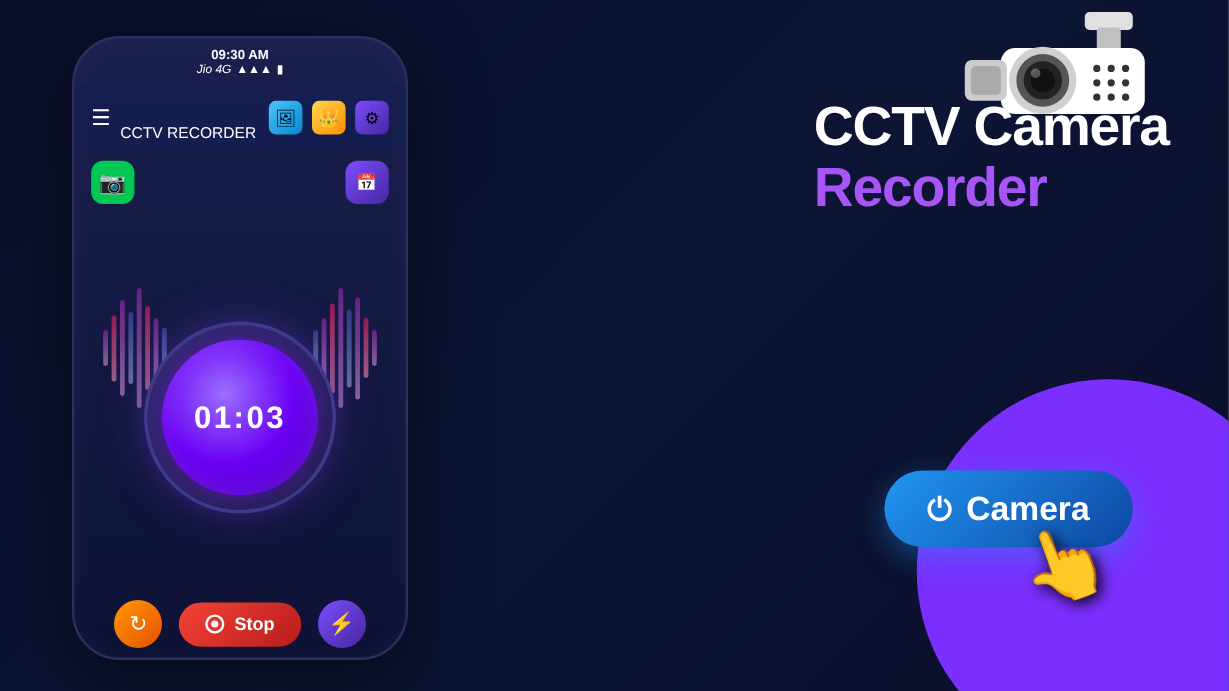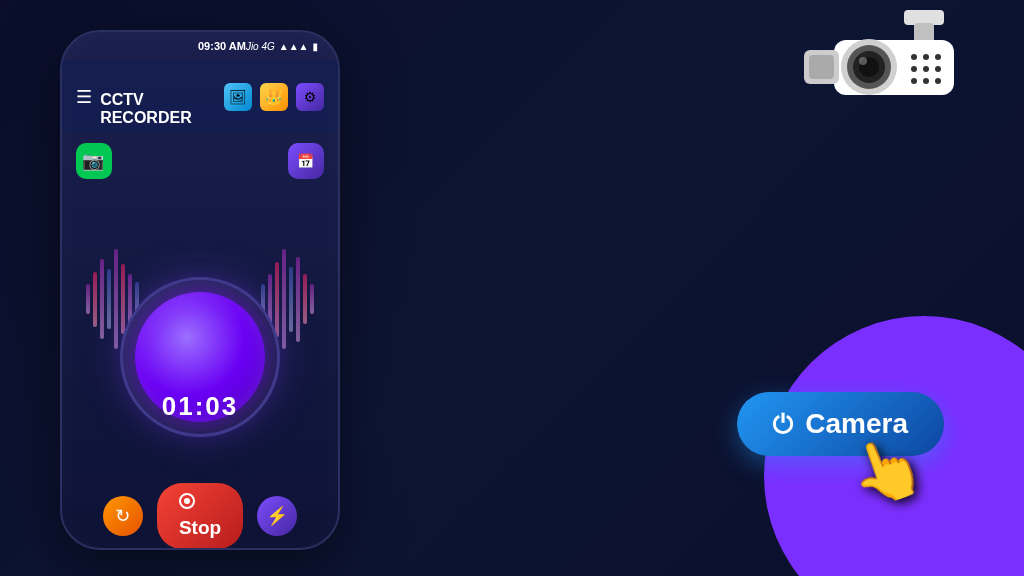--- a/index.html
+++ b/index.html
@@ -41,25 +41,26 @@
       border-radius: 40px;
       border: 2px solid #2a3060;
       position: relative;
       overflow: hidden;
       box-shadow: 0 20px 60px rgba(0,0,0,0.5), inset 0 0 30px rgba(255,255,255,0.03);
     }
 
     
     .status-bar {
       display: flex;
-      justify-content: flex-end;
+      justify-content: space-between;
       align-items: center;
       padding: 8px 20px;
       color: white;
       font-size: 11px;
+      flex-direction: column;
     }
 
     .status-time { font-weight: 600; }
     .status-icons { display: flex; gap: 4px; align-items: center; font-size: 10px; }
 
     
     .app-header {
       display: flex;
       align-items: center;
       padding: 6px 14px;
@@ -67,22 +68,22 @@
     }
 
     .header-menu {
       color: white;
       font-size: 18px;
       margin-right: 8px;
     }
 
     .header-title {
       color: white;
-      font-weight: 700;
-      font-size: 16px;
+      font-weight: 400;
+      font-size: 13px;
       flex: 1;
       margin-top: 25px;
     }
 
     .header-icons {
       display: flex;
       gap: 8px;
       align-items: center;
     }
 
@@ -159,21 +160,21 @@
       box-shadow: 0 0 40px rgba(100,80,200,0.3);
       z-index: 5;
     }
 
     .timer-circle-inner {
       width: 130px;
       height: 130px;
       border-radius: 50%;
       background: radial-gradient(circle at 40% 35%, #9b6fff, #6a00f4 50%, #4a00b4 100%);
       display: flex;
-      align-items: flex-end;
+      align-items: center;
       justify-content: center;
       box-shadow: 0 0 30px rgba(130,0,255,0.6), inset 0 0 20px rgba(255,255,255,0.1);
     }
 
     .timer-text {
       color: white;
       font-size: 26px;
       font-weight: 700;
       letter-spacing: 2px;
     }
@@ -200,26 +201,25 @@
       justify-content: center;
       font-size: 18px;
       color: white;
     }
 
     .btn-stop {
       background: linear-gradient(135deg, #f44336, #b71c1c);
       border-radius: 25px;
       padding: 10px 22px;
       display: flex;
-      align-items: flex-start;
+      align-items: center;
       gap: 8px;
       color: white;
       font-weight: 700;
-      font-size: 19px;
-      flex-direction: column;
+      font-size: 15px;
     }
 
     .btn-stop-icon {
       width: 16px;
       height: 16px;
       border-radius: 50%;
       border: 2px solid white;
       display: flex;
       align-items: center;
       justify-content: center;
@@ -434,20 +434,22 @@
         </div>
         <div class="btn-flash">
           <span>⚡</span>
         </div>
       </div>
     </div>
   </div>
 </div>
 
 <div class="right-content">
+  <div class="app-title-white">CCTV Camera</div>
+  <div class="app-title-purple">Recorder</div>
 </div>
 
 <div class="start-button-container">
   <div class="start-button">
     <span class="power-icon">⏻</span>
     <span>Camera</span>
   </div>
 </div>
 
 <div class="hand-container">

